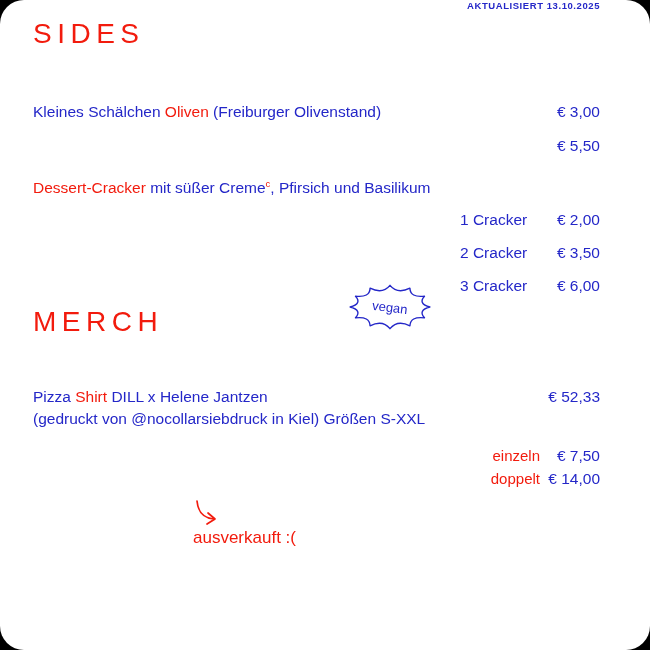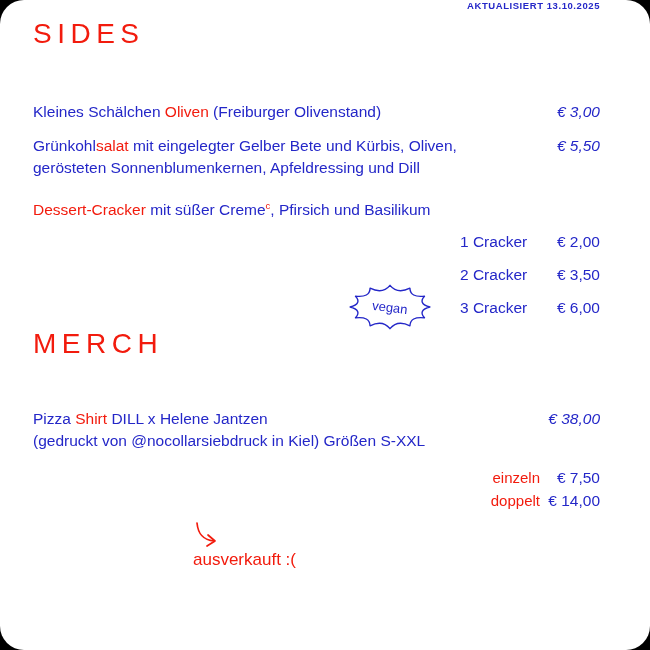--- a/index.html
+++ b/index.html
@@ -30,21 +30,21 @@
     color:var(--red,#f21b0d);
     line-height:28px;
   }
   .section-title.merch{margin-top:6px;}
   .row{
     display:flex;align-items:flex-start;
     font-size:15.5px;line-height:22px;
     color:var(--blue,#2427c8);
   }
   .name{width:470px;}
-  .price{margin-left:auto;white-space:nowrap;text-align:center;font-style:italic;}
+  .price{margin-left:auto;white-space:nowrap;text-align:center;}
   .sup{font-size:9.5px;vertical-align:super;line-height:0;}
   .row.i1{margin-top:53px;}
   .row.i2{margin-top:12px;}
   .row.i3{margin-top:13px;}
   .row.i4{margin-top:20px;}
   .row.m1{margin-top:50px;}
   .row.m2{margin-top:15px;}
   .cracker-options{
     margin:10px 0 0 auto;width:140px;
     font-size:15.5px;color:var(--blue,#2427c8);
@@ -85,21 +85,20 @@
   <div class="updated">AKTUALISIERT 13.10.2025</div>
 
   <h1 class="section-title">SIDES</h1>
 
   <div class="row i1">
     <div class="name"><span class="b">Kleines Schälchen </span><span class="r">Oliven</span><span class="b"> (Freiburger Olivenstand)</span></div>
     <div class="price">€ 3,00</div>
   </div>
 
   <div class="row i2">
-    <div class="name"><span class="b">Grünkohl</span><span class="r">salat</span><span class="b"> mit eingelegter Gelber Bete und Kürbis, Oliven,</span><br><span class="b">gerösteten Sonnenblumenkernen, Apfeldressing und Dill</span></div>
     <div class="price">€ 5,50</div>
   </div>
 
 
   <div class="row i4">
     <div class="name"><span class="r">Dessert-Cracker</span><span class="b"> mit süßer Creme</span><span class="r sup">c</span><span class="b">, Pfirsich und Basilikum</span></div>
   </div>
 
   <div class="cracker-options">
     <div class="opt">
@@ -120,21 +119,21 @@
     <svg viewBox="0 0 100 60">
       <path id="starburst-path" fill="none" stroke="#2427c8" stroke-width="1.6" stroke-linejoin="round" stroke-linecap="round" d="M96.0 30.0 Q81.9 33.9 89.8 42.5 Q73.3 40.6 73.0 51.7 Q58.5 44.5 50.0 55.0 Q41.5 44.5 27.0 51.7 Q26.7 40.6 10.2 42.5 Q18.1 33.9 4.0 30.0 Q18.1 26.1 10.2 17.5 Q26.7 19.4 27.0 8.3 Q41.5 15.5 50.0 5.0 Q58.5 15.5 73.0 8.3 Q73.3 19.4 89.8 17.5 Q81.9 26.1 96.0 30.0 Z"></path>
     </svg>
     <span class="vegan-text">vegan</span>
   </div>
 
   <h1 class="section-title merch">MERCH</h1>
 
   <div class="row m1">
     <div class="name"><span class="b">Pizza </span><span class="r">Shirt</span><span class="b"> DILL x Helene Jantzen</span><br><span class="b">(gedruckt von @nocollarsiebdruck in Kiel) Größen S-XXL</span></div>
-    <div class="price">€ 38,00</div>
+    <div class="price">€ 52,33</div>
   </div>
 
   <div class="row m2">
     <div class="price-options">
       <div class="opt">
         <span class="opt-label">einzeln</span>
         <span class="opt-price">€ 7,50</span>
       </div>
       <div class="opt">
         <span class="opt-label">doppelt</span>

